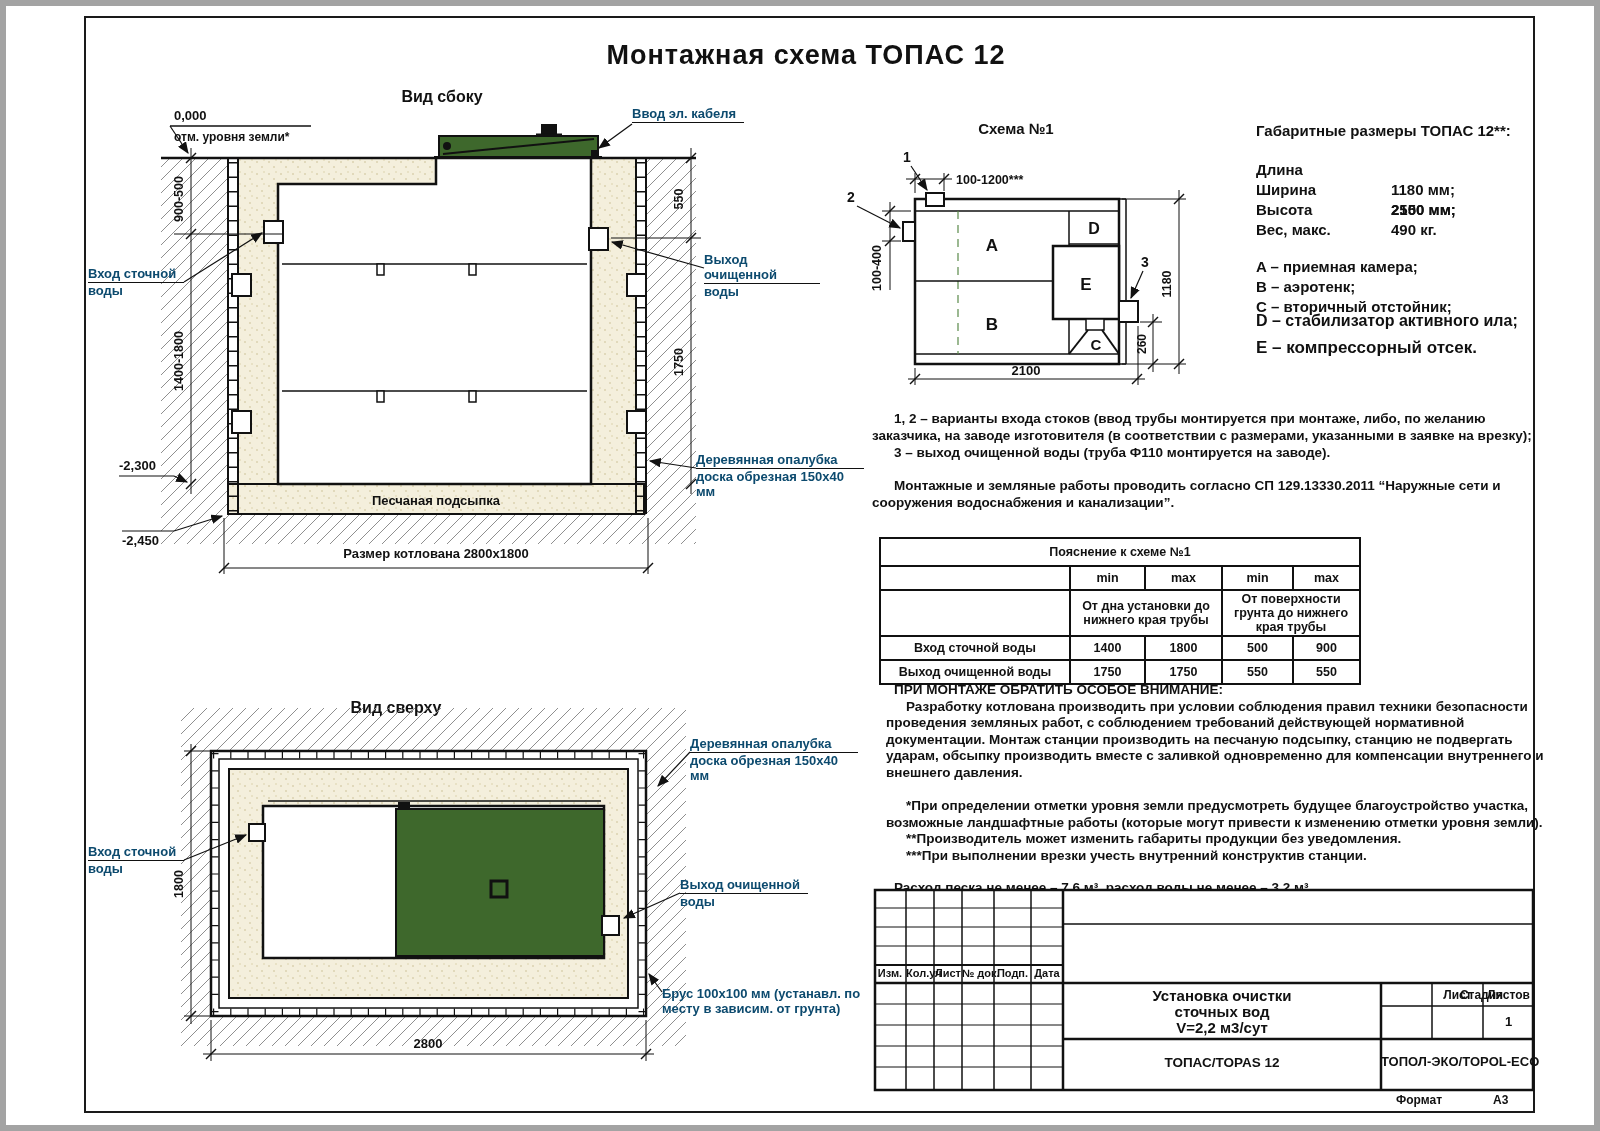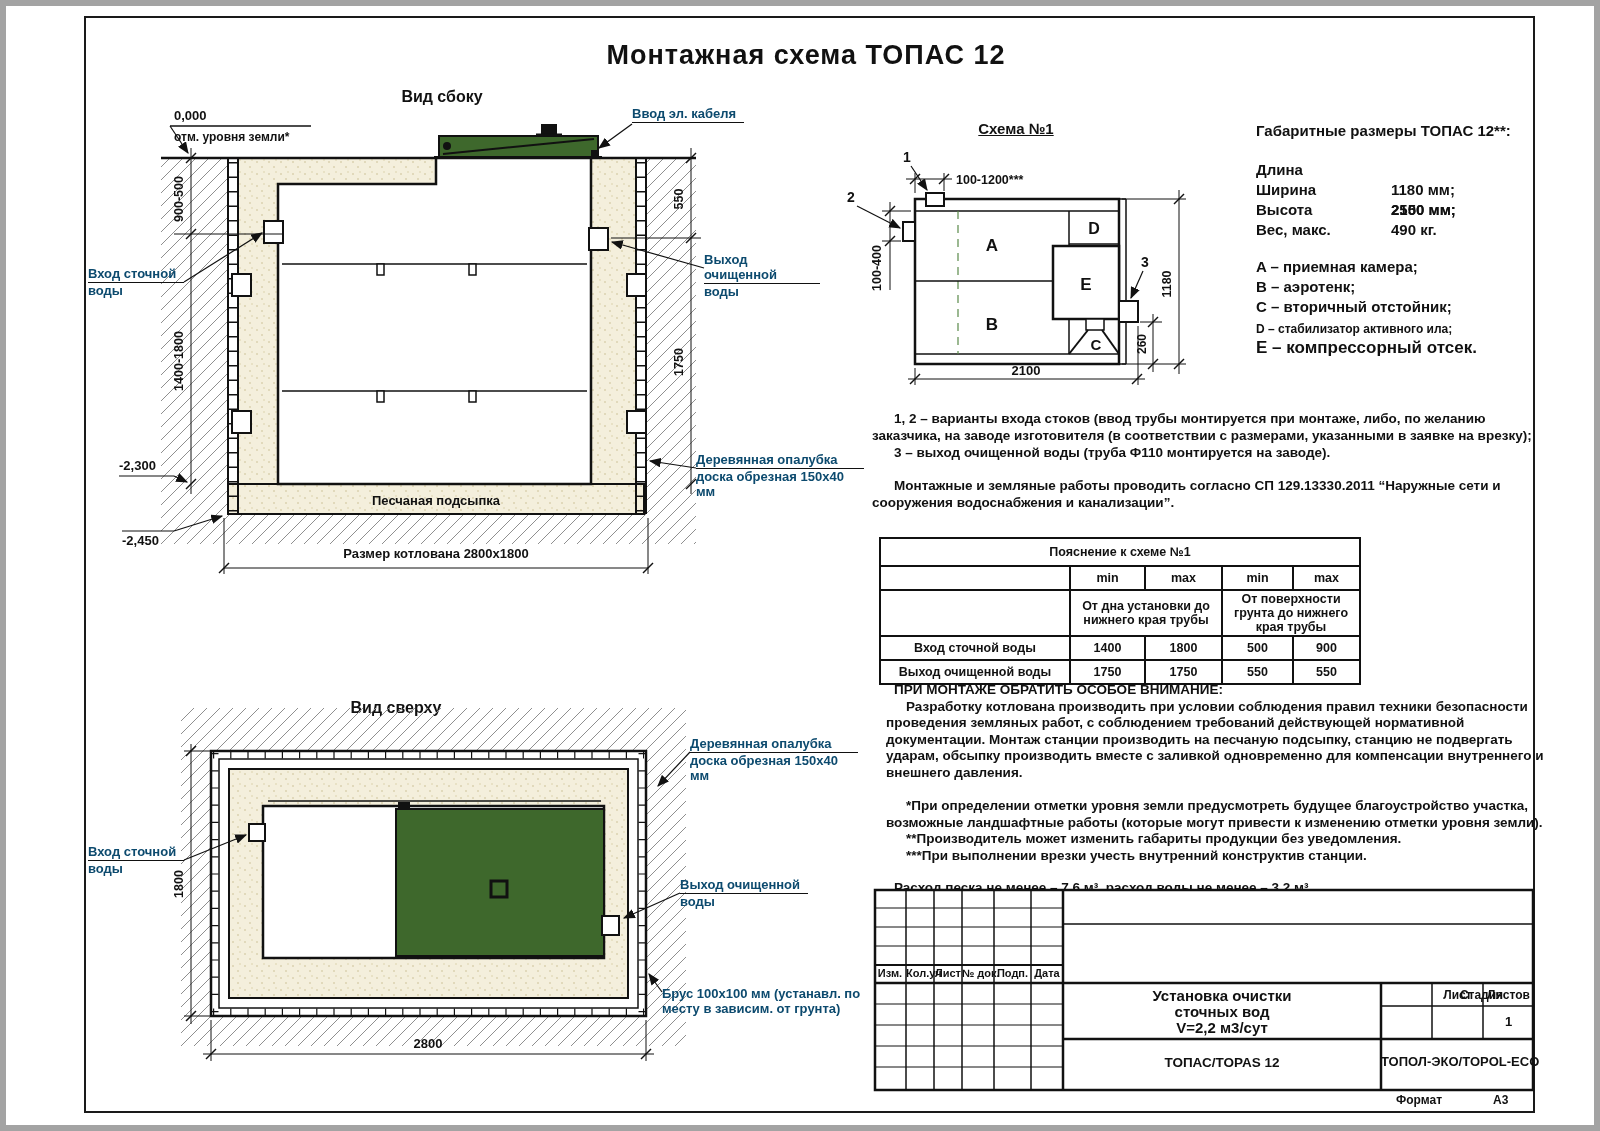--- a/index.html
+++ b/index.html
@@ -146,21 +146,21 @@
   </div>
   <div class="callout" style="left:698px;top:246px;width:116px;">
     <span class="l1">Выход очищенной</span>
     <span class="l2">воды</span>
   </div>
   <div class="callout" style="left:690px;top:446px;width:168px;">
     <span class="l1">Деревянная опалубка</span>
     <span class="l2">доска обрезная 150x40 мм</span>
   </div>
 
-  <div class="t ctr" style="left:945px;top:114px;width:130px;font-size:15px;text-decoration:underline;">Схема №1</div>
+  <div class="t ctr" style="left:945px;top:114px;width:130px;font-size:15px;">Схема №1</div>
 
   <svg style="left:820px;top:112px;" width="390" height="290" viewBox="0 0 390 290">
     <defs>
       <marker id="arrB" markerWidth="11" markerHeight="8" refX="9" refY="4" orient="auto">
         <path d="M0,0 L10,4 L0,8 z" fill="#111"></path>
       </marker>
     </defs>
     <rect x="89" y="81" width="204" height="165" fill="#fff" stroke="#111" stroke-width="2.5"></rect>
     <line x1="300" y1="81" x2="300" y2="246" stroke="#111" stroke-width="1.5"></line>
     <line x1="293" y1="81" x2="300" y2="81" stroke="#111" stroke-width="1.5"></line>
@@ -228,21 +228,21 @@
   <div class="t" style="left:1385px;top:155px;font-size:15px;margin-top:40px;">2100 мм;</div>
   <div class="t" style="left:1250px;top:175px;font-size:15px;">Ширина</div>
   <div class="t" style="left:1385px;top:175px;font-size:15px;">1180 мм;</div>
   <div class="t" style="left:1250px;top:195px;font-size:15px;">Высота</div>
   <div class="t" style="left:1385px;top:195px;font-size:15px;">2550 мм;</div>
   <div class="t" style="left:1250px;top:215px;font-size:15px;">Вес, макс.</div>
   <div class="t" style="left:1385px;top:215px;font-size:15px;">490 кг.</div>
   <div class="t" style="left:1250px;top:252px;font-size:15px;">A – приемная камера;</div>
   <div class="t" style="left:1250px;top:272px;font-size:15px;">B – аэротенк;</div>
   <div class="t" style="left:1250px;top:292px;font-size:15px;">C – вторичный отстойник;</div>
-  <div class="t" style="left:1250px;top:316px;font-size:12px;">D – стабилизатор активного ила;</div>
+  <div class="t" style="left:1250px;top:306px;font-size:16px;">D – стабилизатор активного ила;</div>
   <div class="t" style="left:1250px;top:332px;font-size:17px;">E – компрессорный отсек.</div>
 
   <div class="notes">
     <p>1, 2 – варианты входа стоков (ввод трубы монтируется при монтаже, либо, по желанию заказчика, на заводе изготовителя (в соответствии с размерами, указанными в заявке на врезку);</p>
     <p>3 – выход очищенной воды (труба Ф110 монтируется на заводе).</p>
     <p class="gap">Монтажные и земляные работы проводить согласно СП 129.13330.2011 “Наружные сети и сооружения водоснабжения и канализации”.</p>
   </div>
 
   <table class="ptable">
     <colgroup>

